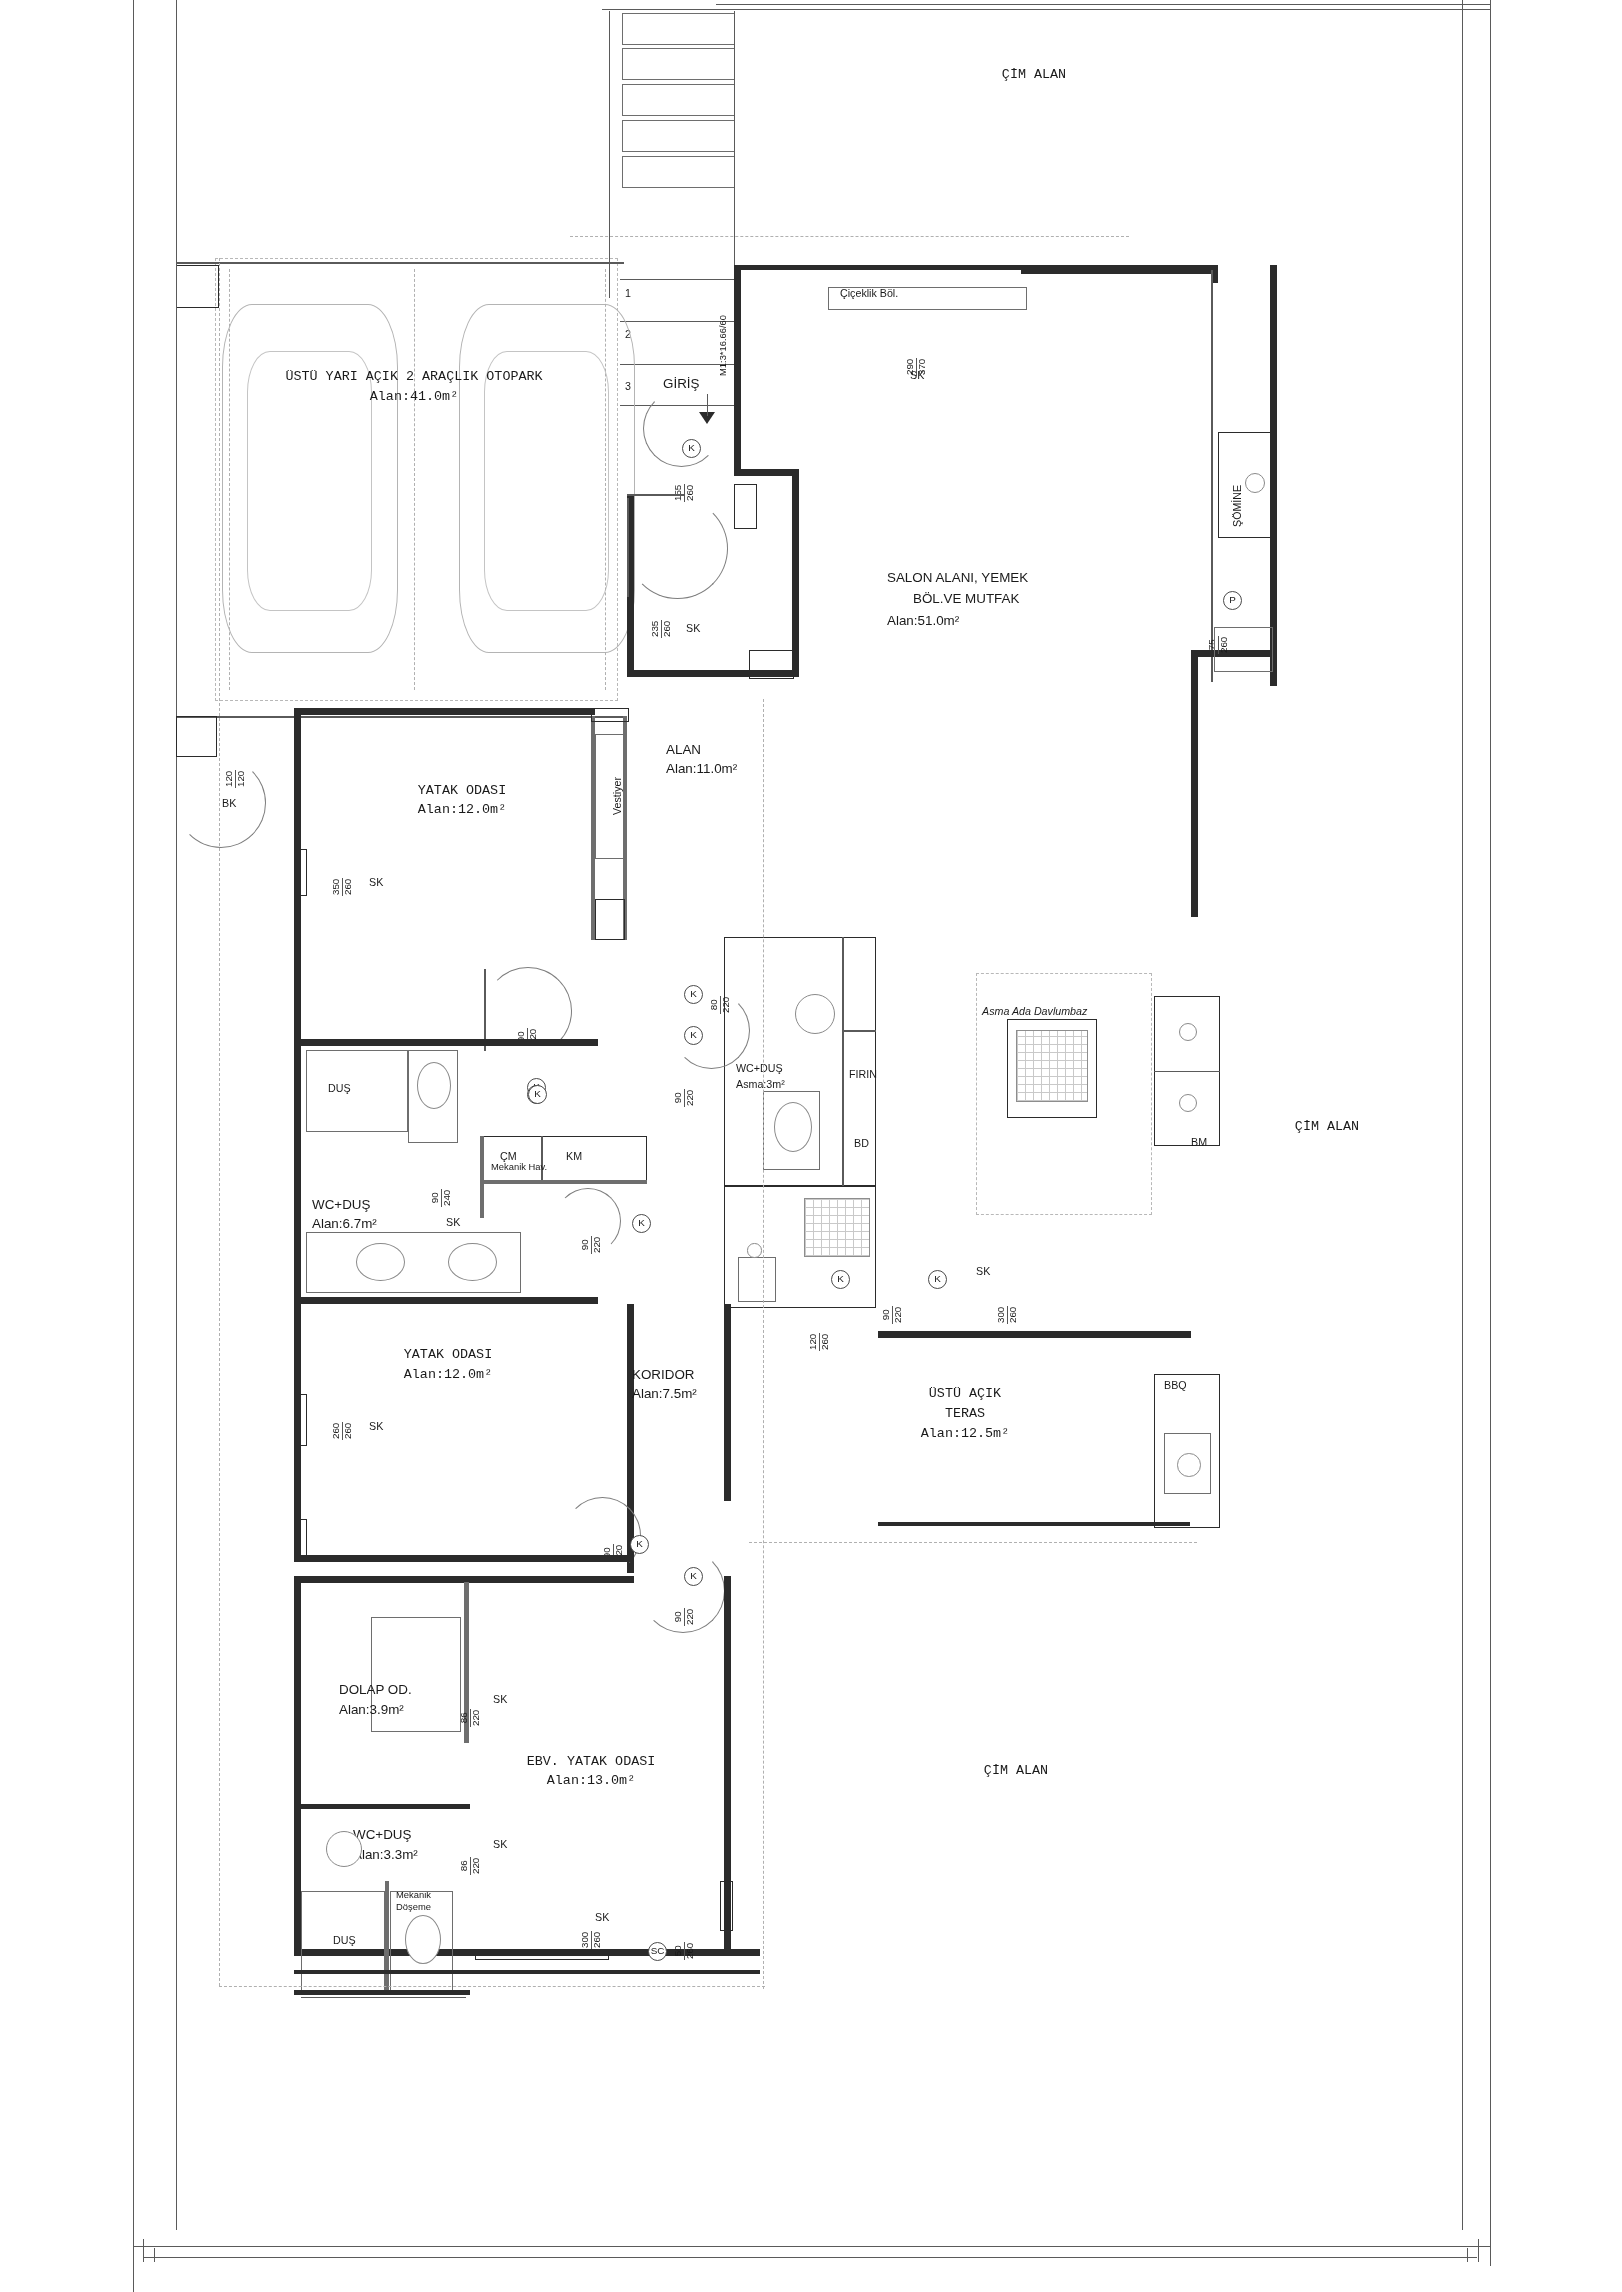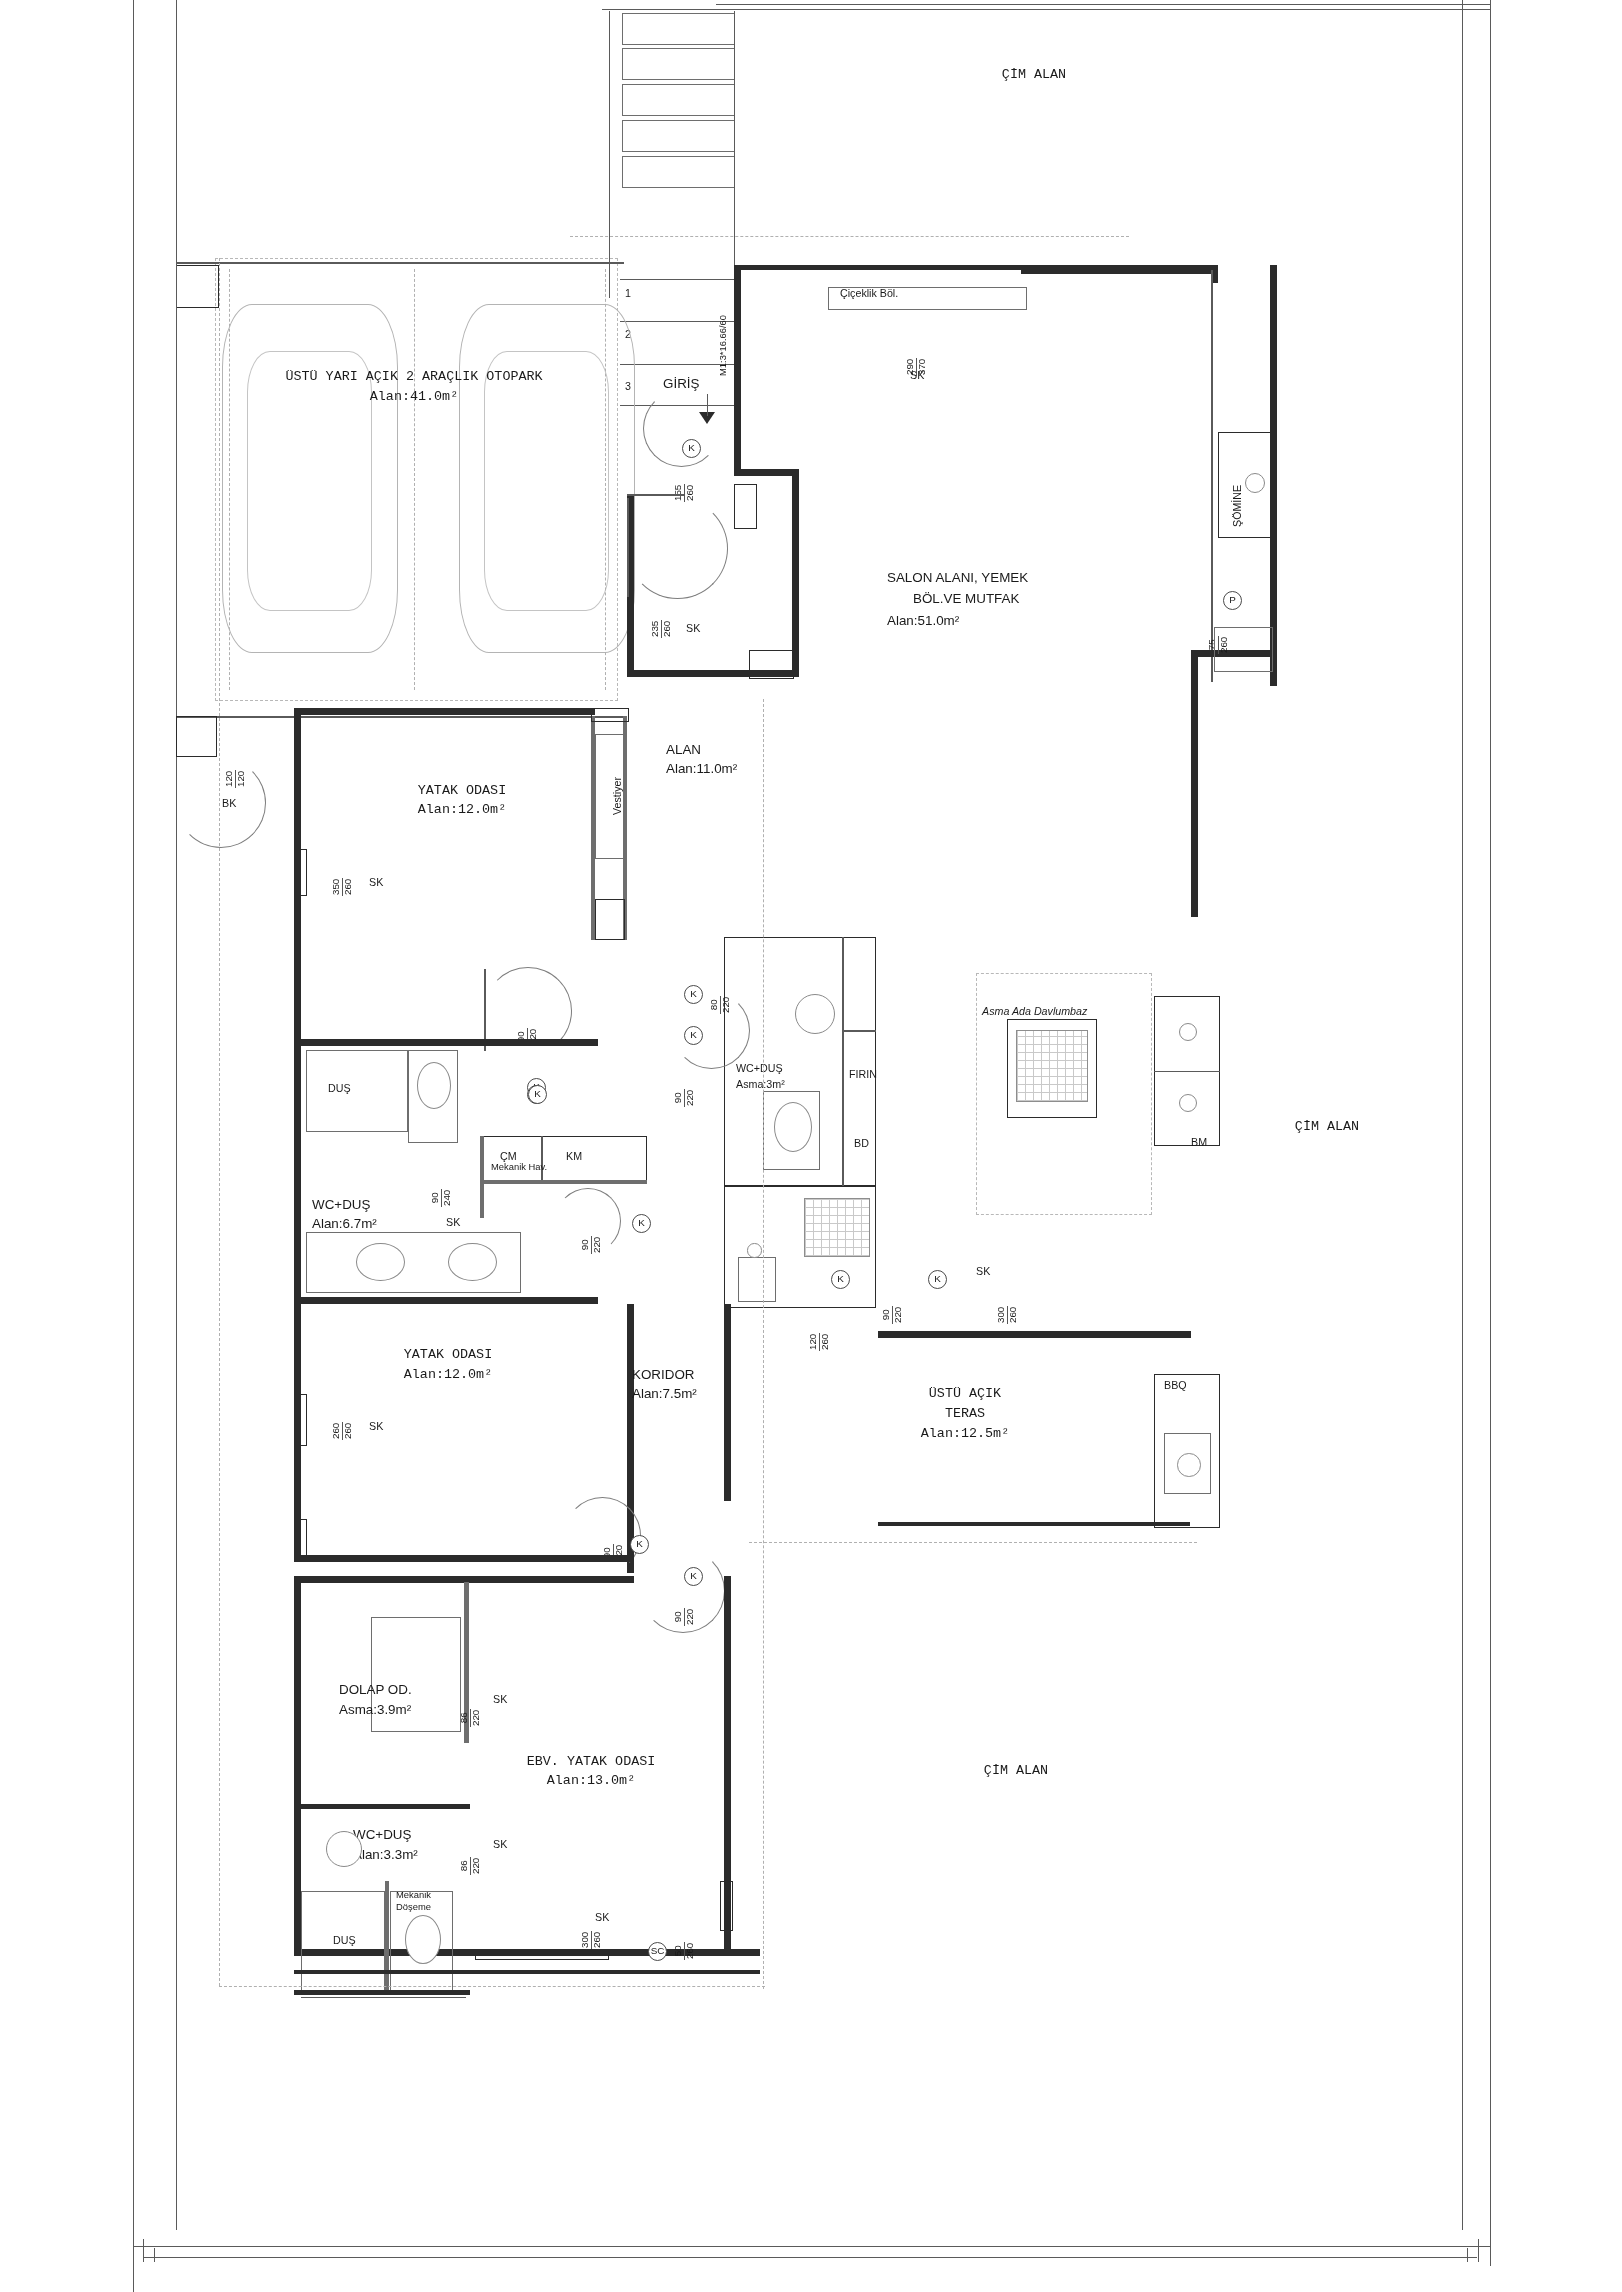--- a/index.html
+++ b/index.html
@@ -422,21 +422,21 @@
   <div class="box-h" style="left:1154px;top:1374px;width:66px;height:154px;"></div>
   <div class="box" style="left:1164px;top:1433px;width:47px;height:61px;"></div>
   <div class="fix" style="left:1177px;top:1453px;width:21.5px;height:21.5px;"></div>
   <div class="lbl sm" style="left:1164px;top:1379px;">BBQ</div>
 
   <div class="wall" style="left:294px;top:1576px;width:340px;height:7.2px;"></div>
   <div class="wall" style="left:294px;top:1576px;width:7.2px;height:373px;"></div>
   <div class="wall-l" style="left:464px;top:1582px;width:5.4px;height:161px;"></div>
   <div class="box" style="left:371px;top:1617px;width:90px;height:115px;"></div>
   <div class="lbl" style="left:339px;top:1682px;">DOLAP OD.</div>
-  <div class="lbl" style="left:339px;top:1702px;">Asma:3.9m²</div>
+  <div class="lbl" style="left:339px;top:1702px;">Alan:3.9m²</div>
   <div class="dim vert" style="left:459px;top:1727px;">
     <span class="a">86</span>
     <span class="b">220</span>
   </div>
   <div class="lbl sm" style="left:493px;top:1693px;">SK</div>
 
   <div class="wall" style="left:294px;top:1949px;width:466px;height:7.2px;"></div>
   <div class="wall" style="left:724px;top:1576px;width:7.2px;height:380px;"></div>
   <div class="lbl c" style="left:591px;top:1754px;">EBV. YATAK ODASI</div>
   <div class="lbl c" style="left:591px;top:1773px;">Alan:13.0m²</div>

